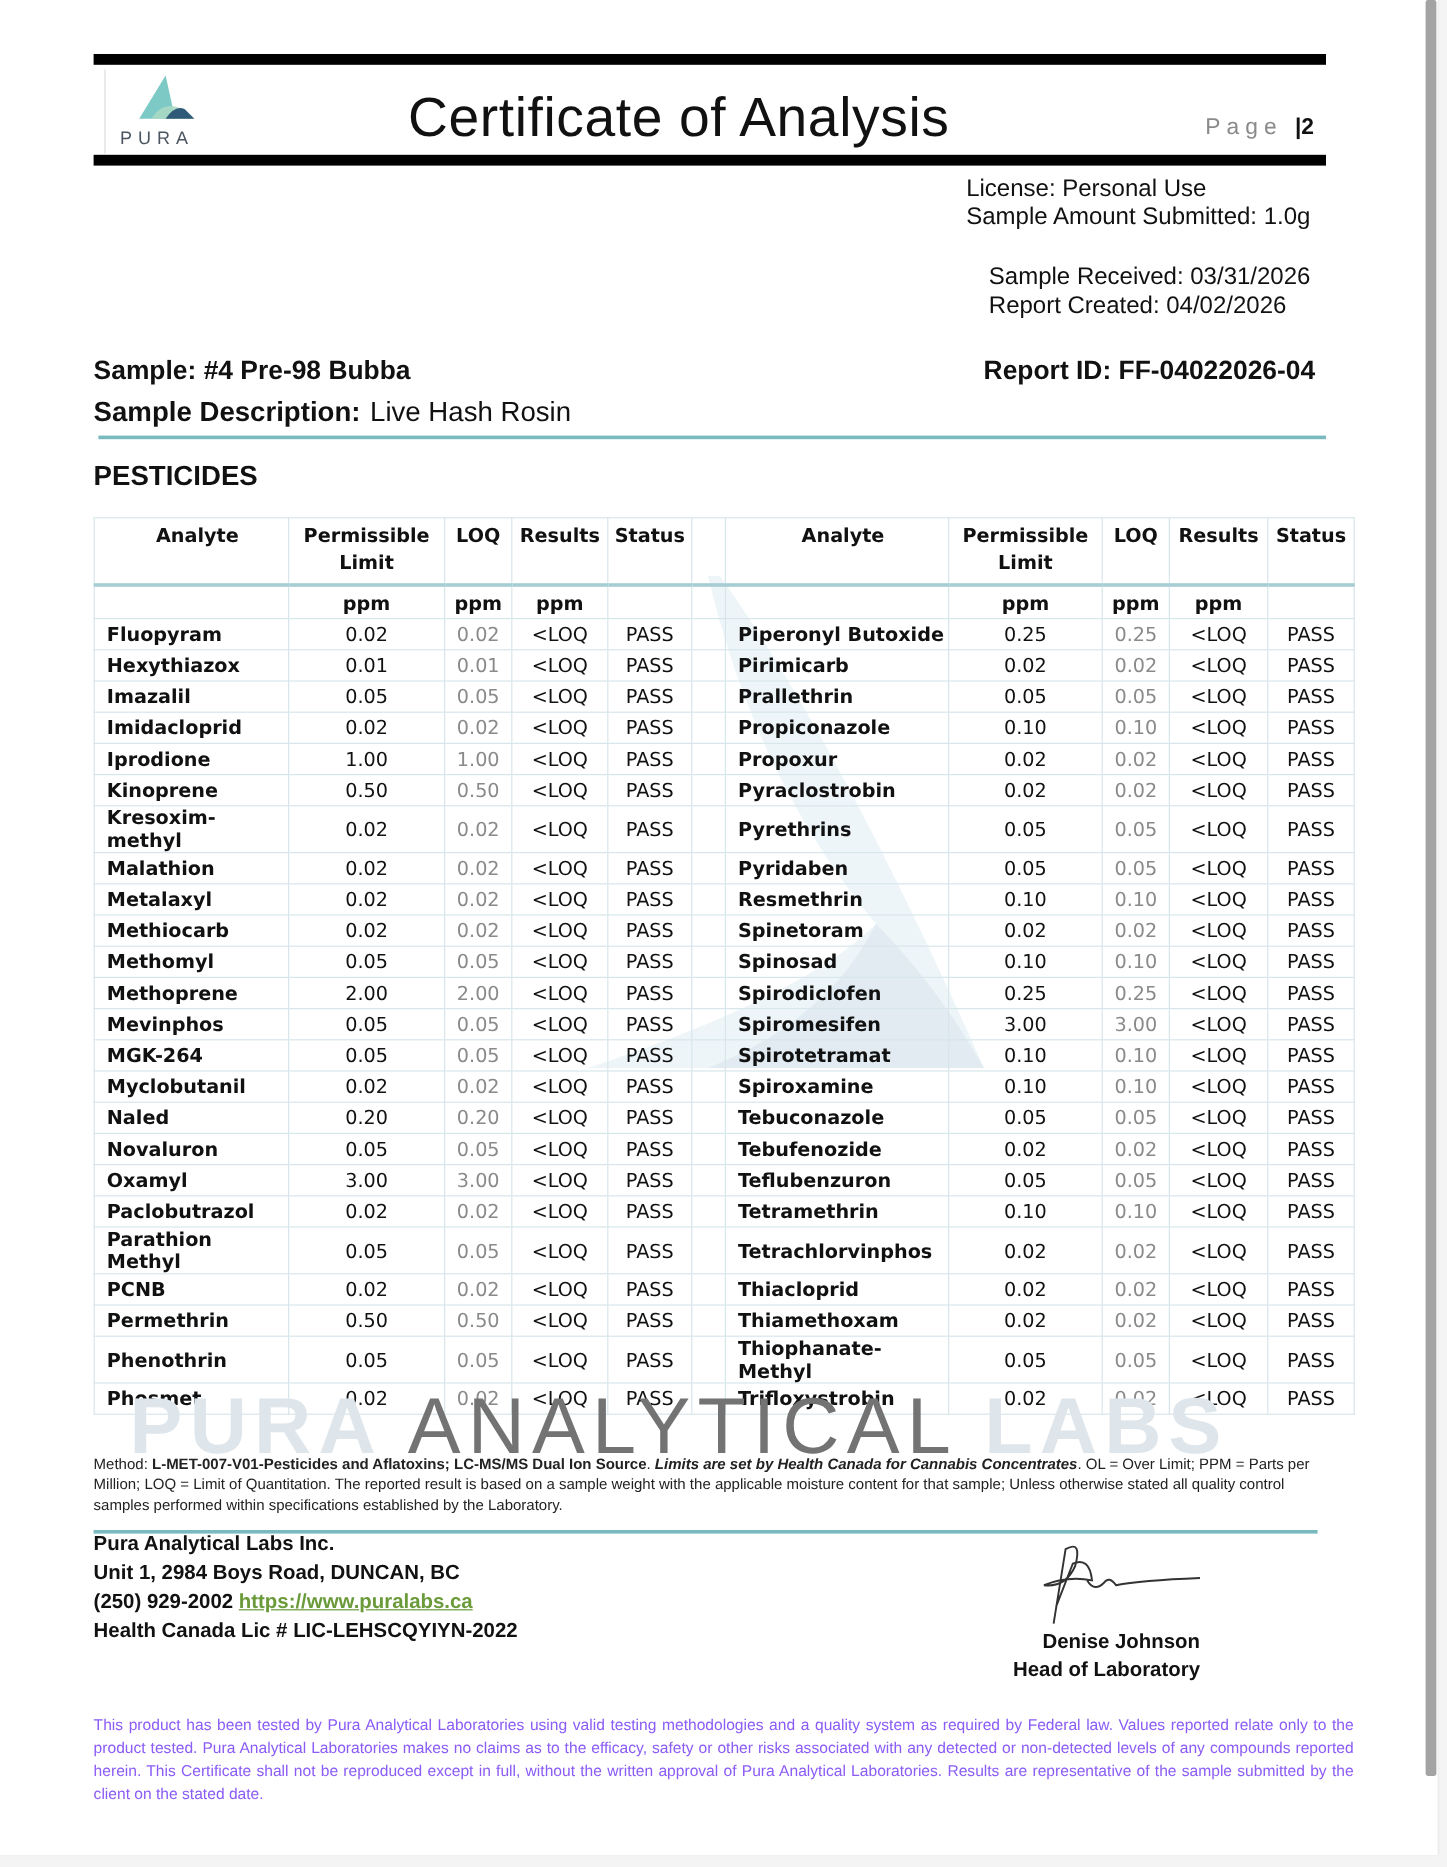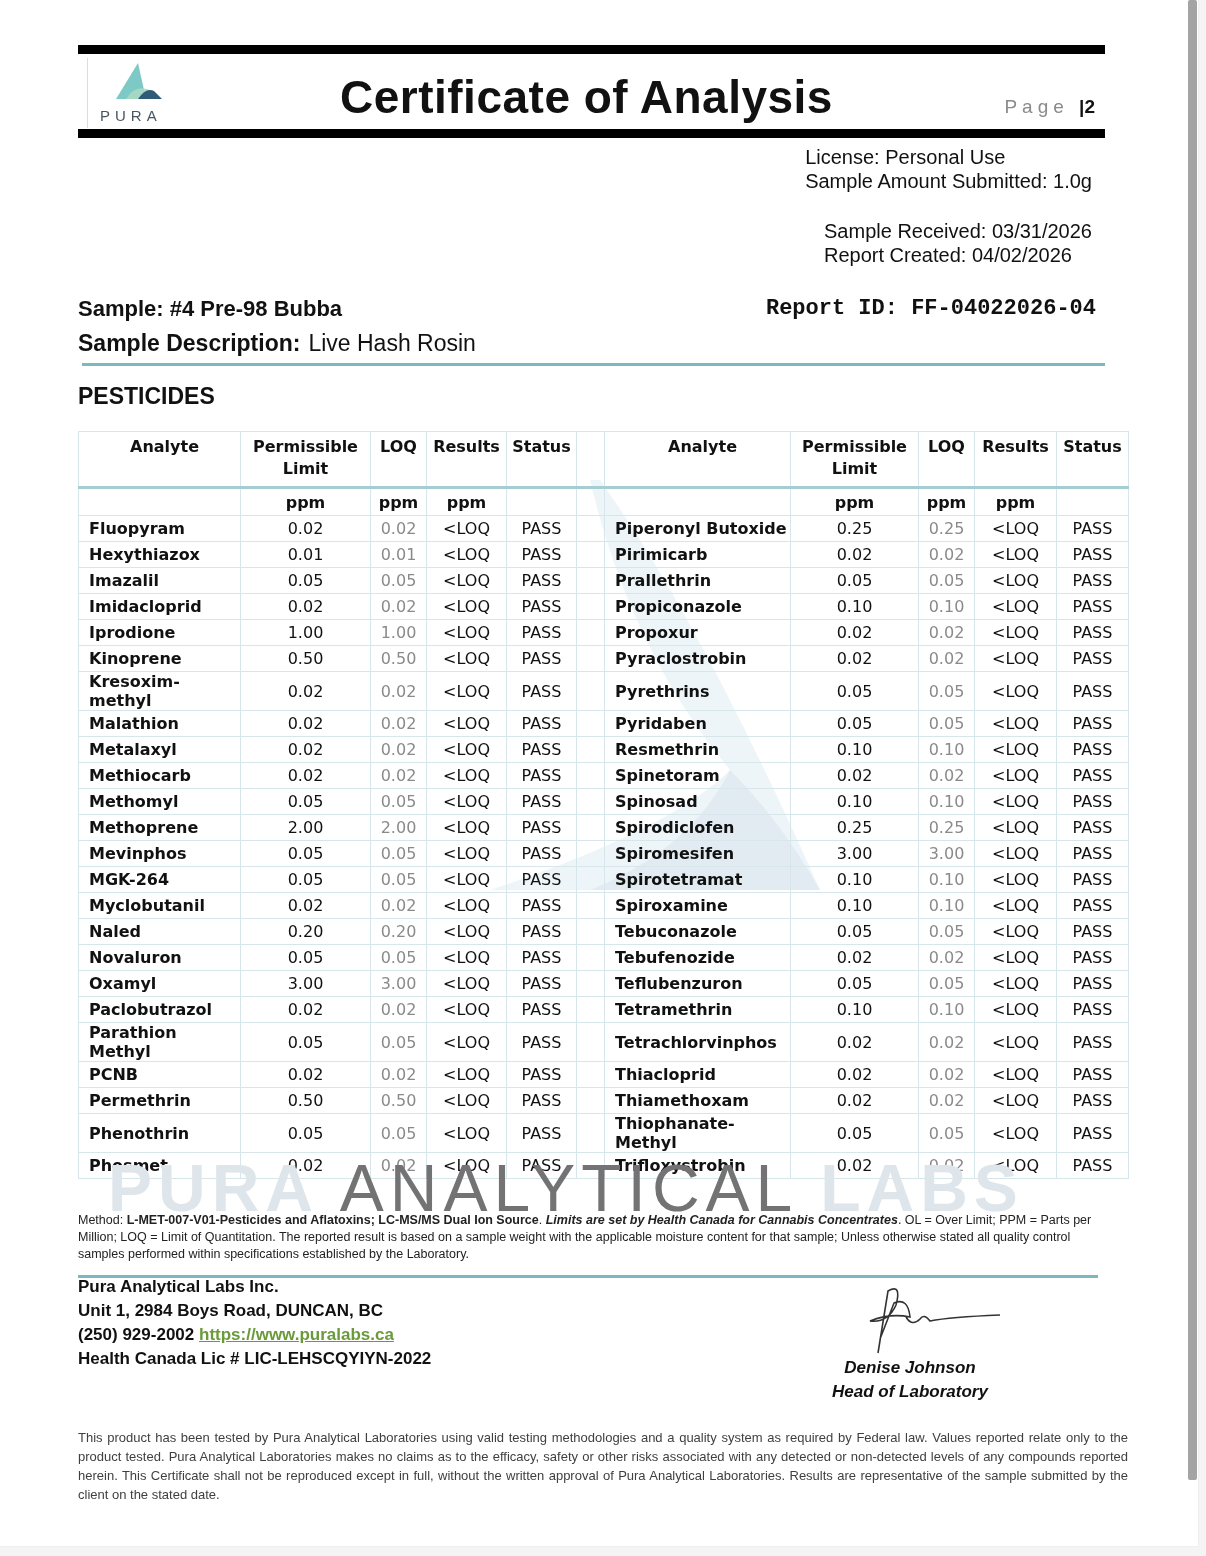--- a/index.html
+++ b/index.html
@@ -14,30 +14,30 @@
     .scrollbar {
       position: absolute; left: 1188px; top: 0; width: 9px; height: 1480px;
       background: #a3a3a3; border-radius: 2px;
     }
     .bar { position: absolute; left: 78px; width: 1027px; background: #000; }
     .bar.top { top: 45px; height: 9px; }
     .bar.bottom { top: 129px; height: 9px; }
     .logo { position: absolute; left: 87px; top: 58px; width: 100px; height: 70px; border-left: 1px solid #ddd; }
     .logo svg { position: absolute; left: 20px; top: 3px; }
     .logo-text { position: absolute; left: 12px; top: 49px; font-size: 15px; letter-spacing: 5px; color: #4a5560; }
-    .title { position: absolute; left: 340px; top: 70px; font-size: 46px; font-weight: bold; letter-spacing: 0.5px; }
+    .title { position: absolute; left: 340px; top: 70px; font-size: 46px; font-weight: normal; letter-spacing: 0.5px; }
     .page-no { position: absolute; right: 103px; top: 96px; font-size: 19px; color: #8a8a8a; letter-spacing: 5px; }
     .page-no b { color: #111; letter-spacing: 0; }
     .meta-right { position: absolute; right: 106px; text-align: left; font-size: 20px; color: #111; line-height: 24px; }
     .meta-right.a { top: 145px; }
     .meta-right.b { top: 219px; }
     .sample-title { position: absolute; left: 78px; top: 296px; font-size: 22px; font-weight: bold; }
     .sample-desc { position: absolute; left: 78px; top: 330px; font-size: 23px; }
     .sample-desc .lbl { font-weight: bold; margin-right: 8px; }
-    .report-id { position: absolute; right: 102px; top: 296px; font-size: 22px; font-weight: bold; font-family: Liberation Mono, monospace; }
+    .report-id { position: absolute; right: 102px; top: 296px; font-size: 22px; font-weight: bold; }
     .teal-line { position: absolute; left: 82px; width: 1023px; height: 3px; background: #79b9bf; }
     .teal-line.l1 { top: 363px; }
     .teal-line.l2 { top: 1275px; left: 78px; width: 1020px; }
     .section { position: absolute; left: 78px; top: 383px; font-size: 23px; font-weight: bold; }
     .watermark-shape { position: absolute; left: 470px; top: 470px; width: 380px; height: 440px; pointer-events: none; }
     table.res {
       position: absolute; left: 78px; top: 431px; width: 1050px;
       border-collapse: collapse; font-family: "DejaVu Sans", sans-serif; font-size: 16px; table-layout: fixed;
     }
     table.res td, table.res th { border: 1px solid #d7e6ea; padding: 0; height: 25px; }
@@ -51,22 +51,22 @@
     .big-watermark {
       position: absolute; left: 108px; top: 1150px; font-size: 66px; letter-spacing: 6px; color: #e3e8ec;
       white-space: nowrap;
     }
     .big-watermark b { color: #dfe6eb; }
     .big-watermark span.light { font-weight: normal; color: #737373; }
     .method { position: absolute; left: 78px; top: 1212px; width: 1040px; font-size: 12.5px; line-height: 17px; color: #222; }
     .lab-info { position: absolute; left: 78px; top: 1275px; font-size: 17px; font-weight: bold; line-height: 24px; }
     .lab-info a { color: #6a9a3a; text-decoration: underline; }
     .signature { position: absolute; left: 850px; top: 1283px; }
-    .signer { position: absolute; left: 820px; top: 1356px; width: 180px; text-align: center; font-size: 17px; font-weight: bold; line-height: 24px; font-style: italic; }
-    .disclaimer { position: absolute; left: 78px; top: 1428px; width: 1050px; font-size: 13px; line-height: 19px; text-align: justify; color: #404040; }
+    .signer { position: absolute; left: 820px; top: 1356px; width: 180px; text-align: right; font-size: 17px; font-weight: bold; line-height: 24px; }
+    .disclaimer { position: absolute; left: 78px; top: 1428px; width: 1050px; font-size: 13px; line-height: 19px; text-align: justify; color: #8b5cf6; }
   </style>
 </head>
 <body>
 
 <div class="page">
   <div class="bar top"></div>
   <div class="logo">
     <svg width="60" height="46" viewBox="0 0 60 46">
       <polygon points="30,2 8,38 38,38" fill="#7cc9c6"></polygon>
       <path d="M18,38 Q28,22 44,30 L52,38 Z" fill="#a9d9c3" opacity="0.9"></path>

